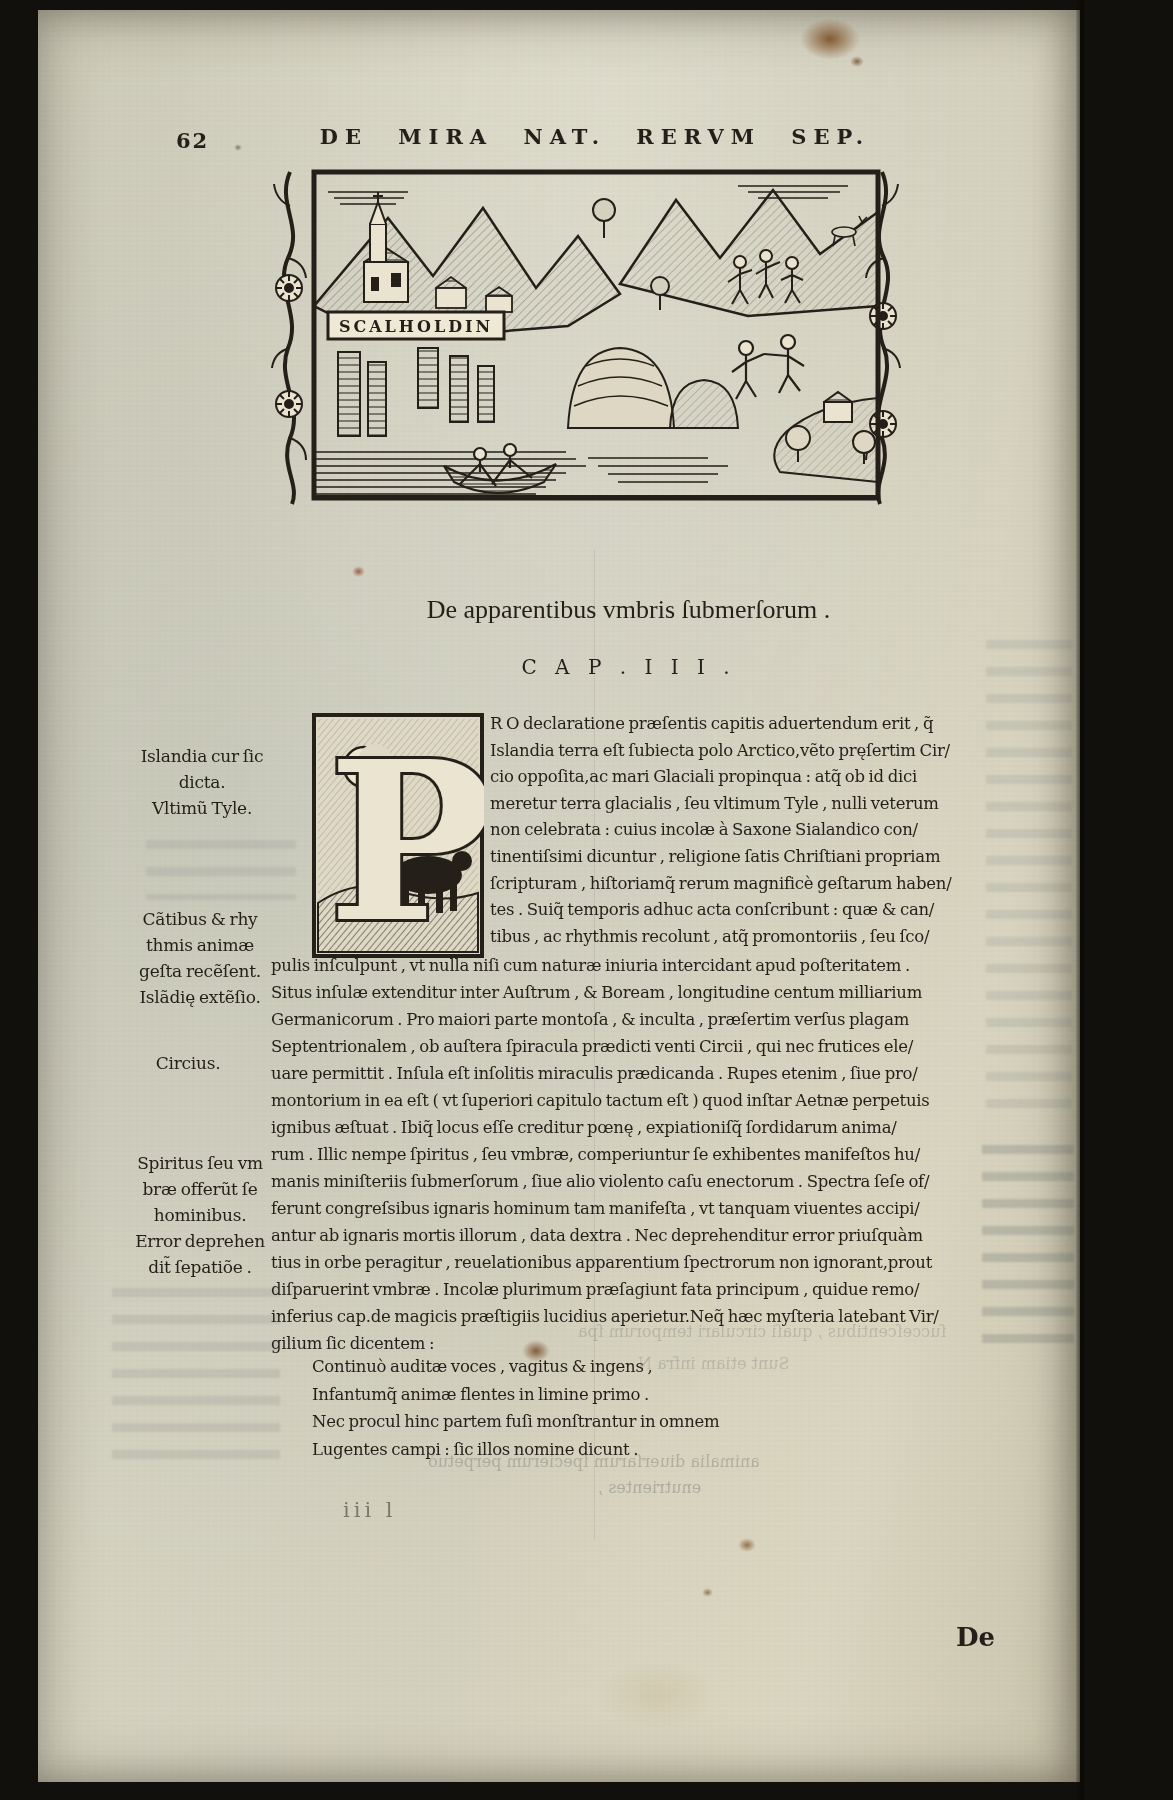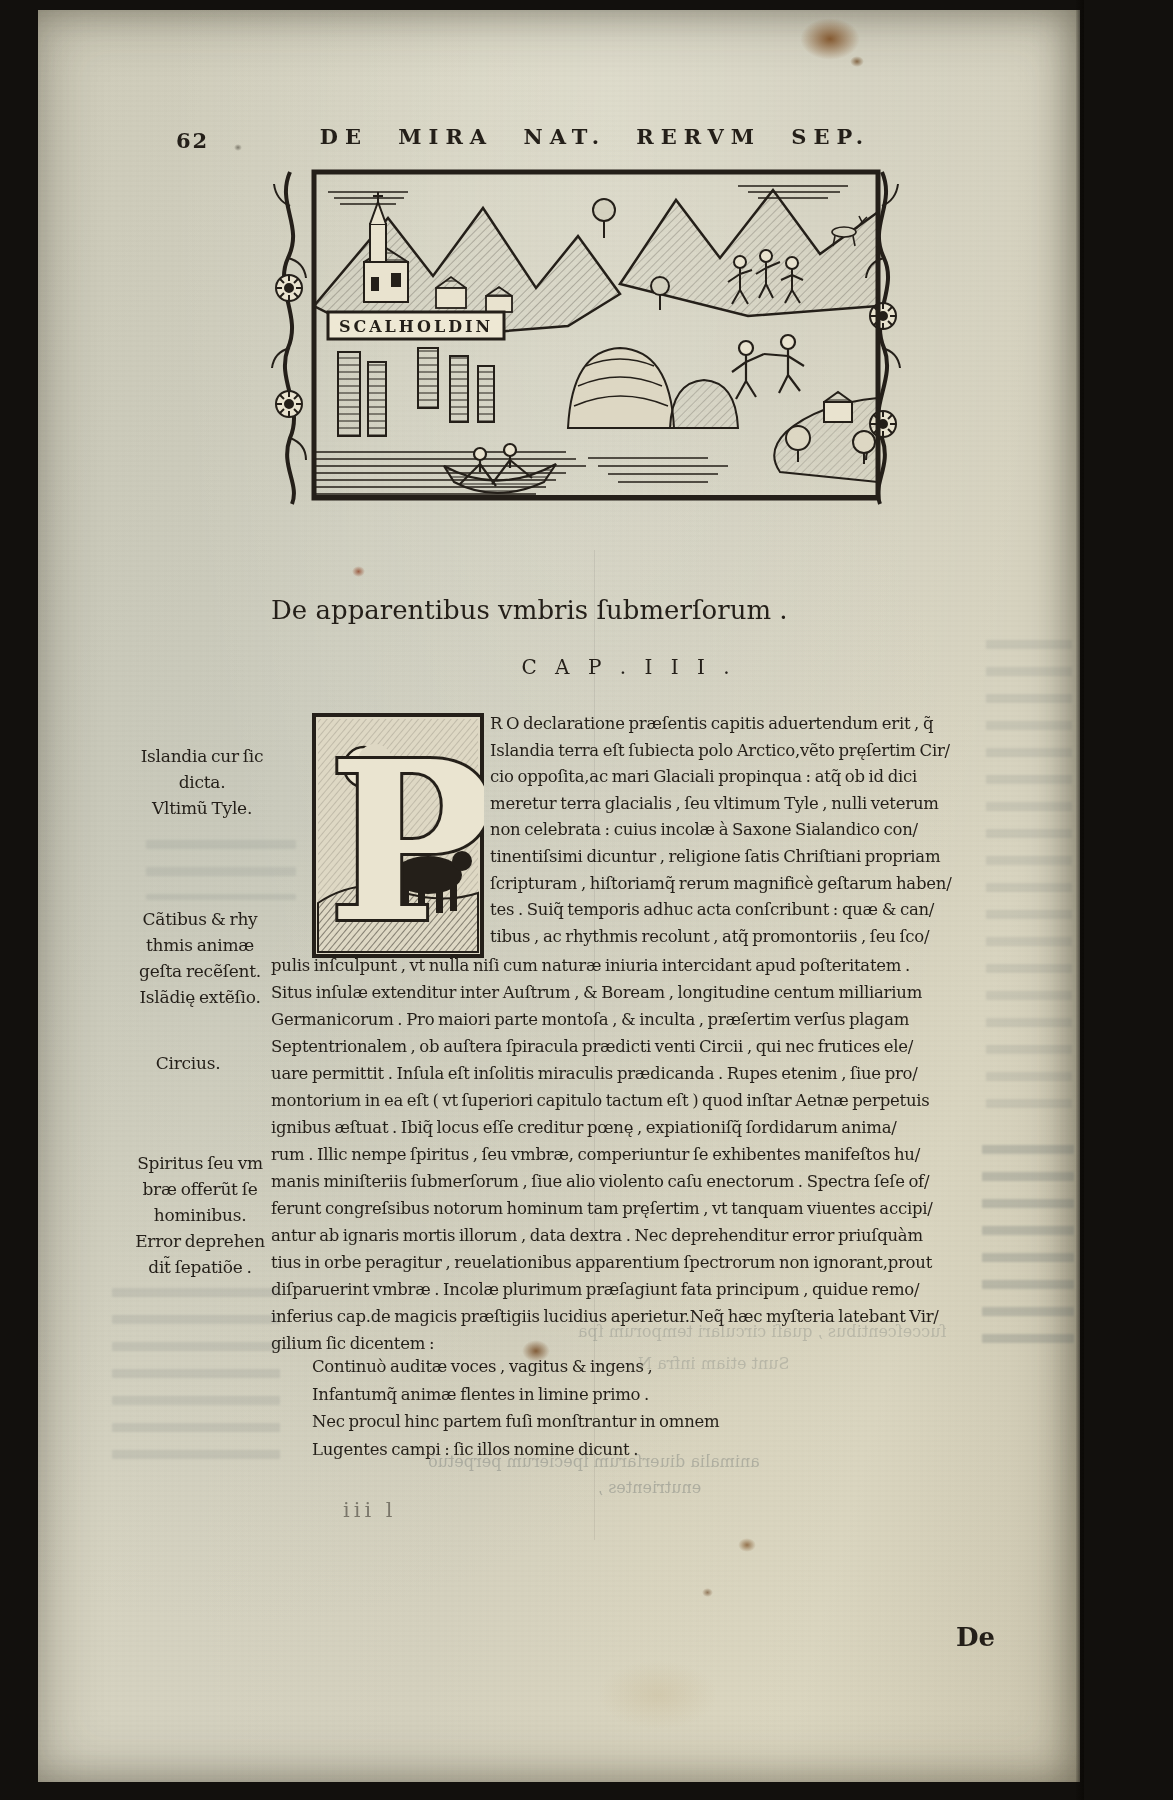--- a/index.html
+++ b/index.html
@@ -18,21 +18,21 @@
            repeating-linear-gradient(0deg, rgba(0,0,0,.016) 0 2px, transparent 2px 5px),
            repeating-linear-gradient(90deg, rgba(0,0,0,.012) 0 3px, transparent 3px 7px);}
   .chainline{position:absolute;left:556px;top:540px;width:1px;height:990px;background:rgba(60,60,55,.10);}
   
   .pagenum{position:absolute;left:118px;top:118px;font-size:21px;font-weight:bold;letter-spacing:2px;margin-left:20px;}
   .running{position:absolute;left:192px;top:114px;width:730px;text-align:center;
            font-size:21px;font-weight:bold;letter-spacing:7px;word-spacing:16px;}
   
   .woodcut{position:absolute;left:230px;top:156px;}
   
-  .title{position:absolute;left:233px;top:585px;width:715px;text-align:left;font-size:26px;}
+  .title{position:absolute;left:233px;top:585px;width:715px;text-align:center;font-size:26px;font-family:Liberation Serif, serif;}
   .cap{position:absolute;left:233px;top:645px;width:715px;text-align:center;font-size:20px;letter-spacing:6px;}
   
   .dropcap{position:absolute;left:274px;top:703px;}
   
   .tcol{position:absolute;white-space:nowrap;font-size:16.5px;letter-spacing:-.25px;word-spacing:-1.2px;}
   .body-indent{left:452px;top:701px;width:500px;}
   .body-indent .tline{line-height:26.6px;}
   .body-full{left:233px;top:942px;width:716px;}
   .body-full .tline{line-height:27px;}
   .verse{left:274px;top:1343px;width:650px;}
@@ -296,21 +296,21 @@
     <div class="tcol body-full">
         <div class="tline">pulis inſculpunt , vt nulla niſi cum naturæ iniuria intercidant  apud poſteritatem .</div>
         <div class="tline">Situs inſulæ extenditur inter Auſtrum , &amp; Boream , longitudine centum milliarium</div>
         <div class="tline">Germanicorum .  Pro maiori parte montoſa , &amp; inculta , præſertim  verſus plagam</div>
         <div class="tline">Septentrionalem , ob auſtera ſpiracula prædicti  venti Circii , qui nec frutices ele/</div>
         <div class="tline">uare permittit .  Inſula eſt inſolitis miraculis prædicanda .  Rupes etenim , ſiue pro/</div>
         <div class="tline">montorium in ea eſt ( vt ſuperiori capitulo tactum eſt ) quod inſtar Aetnæ perpetuis</div>
         <div class="tline">ignibus æſtuat .  Ibiq̃ locus eſſe creditur pœnę , expiationiſq̃  ſordidarum anima/</div>
         <div class="tline">rum .  Illic nempe ſpiritus , ſeu vmbræ, comperiuntur ſe exhibentes manifeſtos hu/</div>
         <div class="tline">manis miniſteriis ſubmerſorum , ſiue alio violento caſu enectorum .  Spectra ſeſe of/</div>
-        <div class="tline">ferunt congreſsibus notorum hominum tam pręſertim , vt tanquam viuentes accipi/</div>
+        <div class="tline">ferunt congreſsibus ignaris hominum tam manifeſta , vt tanquam viuentes accipi/</div>
         <div class="tline">antur ab ignaris mortis illorum , data dextra .  Nec deprehenditur error priuſquàm</div>
         <div class="tline">tius in orbe peragitur , reuelationibus apparentium ſpectrorum non ignorant,prout</div>
         <div class="tline">diſparuerint vmbræ .  Incolæ plurimum præſagiunt fata principum , quidue remo/</div>
         <div class="tline">inferius cap.de magicis præſtigiis lucidius aperietur.Neq̃ hæc myſteria latebant Vir/</div>
         <div class="tline">gilium ſic dicentem :</div>
       </div>
     <div class="tcol verse">
         <div class="tline">Continuò auditæ voces , vagitus &amp; ingens ,</div>
         <div class="tline">Infantumq̃ animæ flentes  in limine primo .</div>
         <div class="tline">Nec procul hinc partem fuſi monſtrantur in omnem</div>

